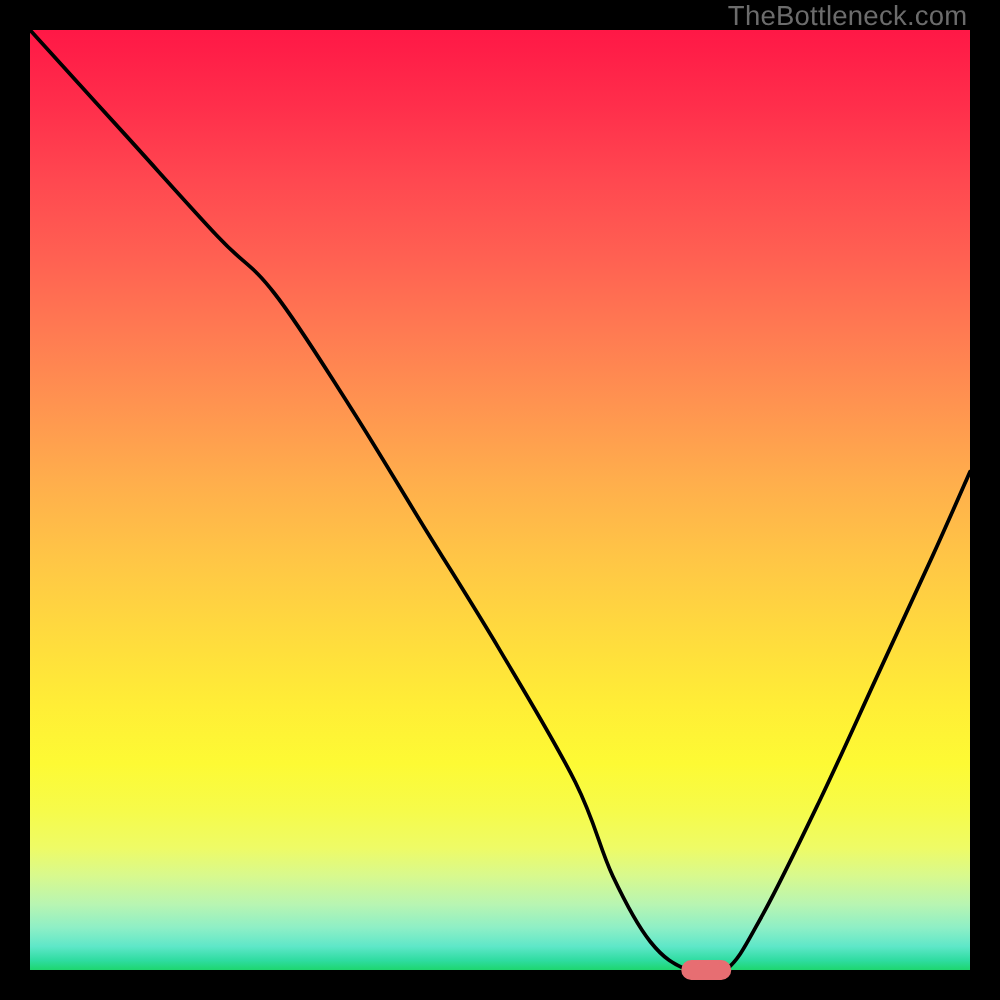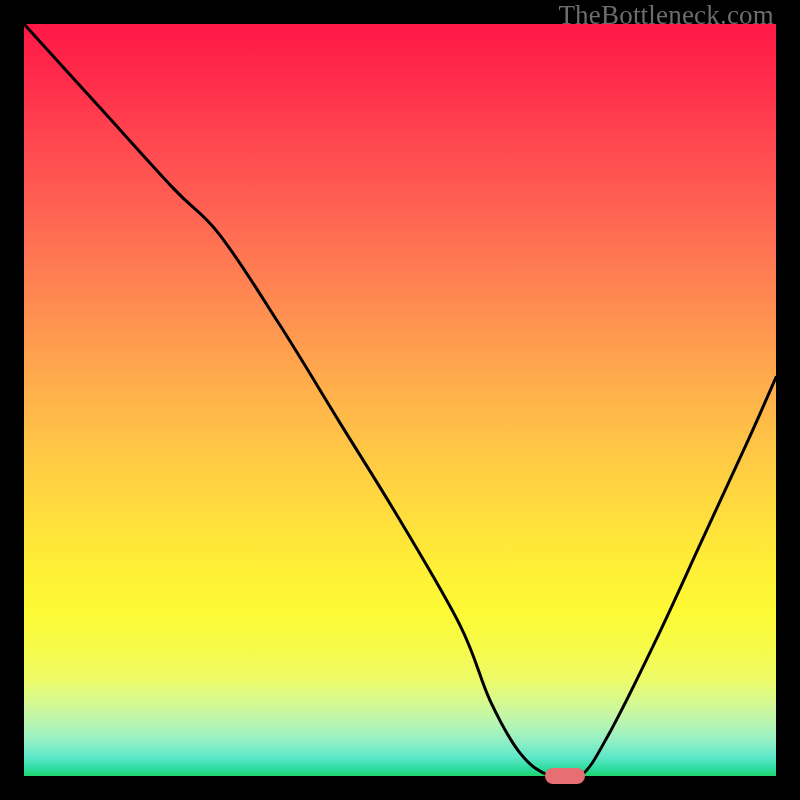--- a/index.html
+++ b/index.html
@@ -66,22 +66,22 @@
     position: absolute;
     width: 40px;
     height: 16px;
     border-radius: 8px;
     transform: translate(-50%, -50%);
   }
   .watermark {
     position: absolute;
     top: 0px;
     right: 26px;
-    font-family: Liberation Serif, serif;
-    font-size: 27px;
+    font-family: Liberation Sans, sans-serif;
+    font-size: 22px;
     font-weight: 500;
     color: #6c6c6c;
     letter-spacing: 0.2px;
     margin-left: 36px;
   }
 </style>
 </head>
 <body>
 
 <div class="watermark">TheBottleneck.com</div>

